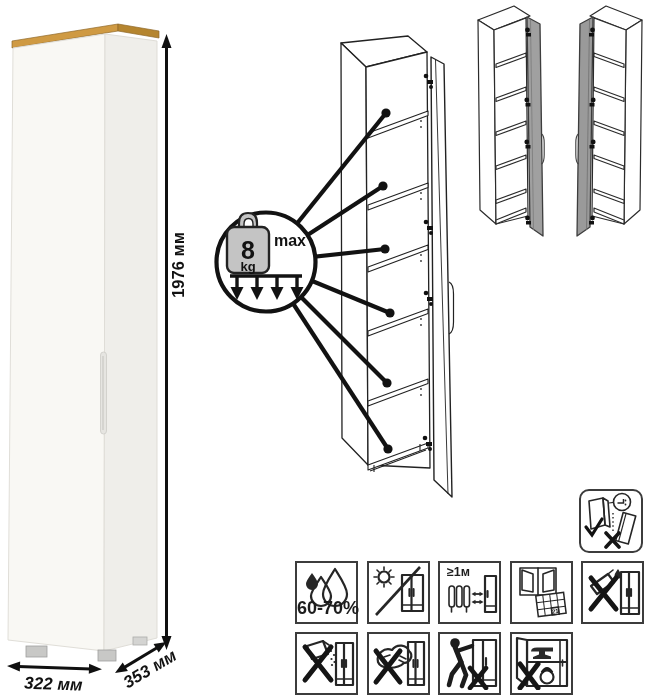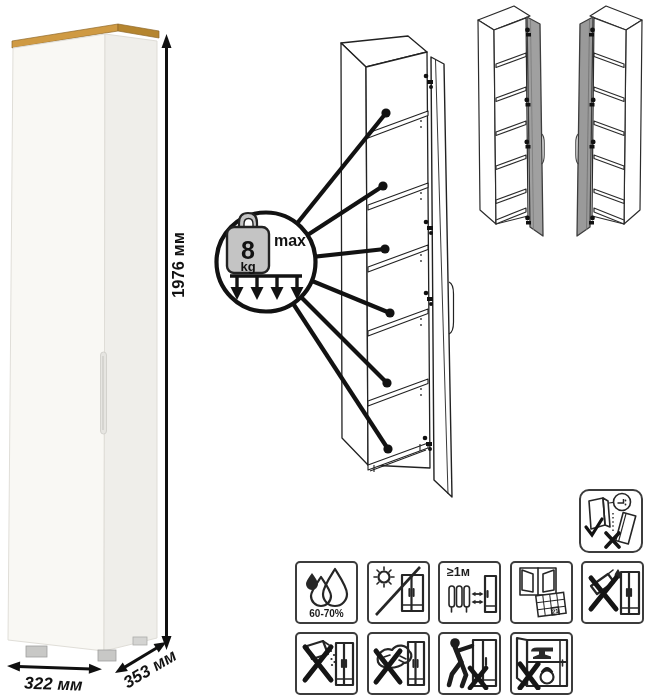--- a/index.html
+++ b/index.html
@@ -6,24 +6,24 @@
   .canvas{position:relative;width:648px;height:700px;background:#ffffff;overflow:hidden;
           font-family:"Liberation Sans",sans-serif;color:#141414;}
   .abs{position:absolute;}
   svg text{font-family:"Liberation Sans",sans-serif;fill:#121212;}
   .dim{font-weight:bold;}
   .dim-it{font-weight:bold;font-style:italic;}
   .icon-grid{position:absolute;left:295px;top:561px;display:grid;
              grid-template-columns:repeat(5,63px);grid-auto-rows:63px;
              column-gap:8.5px;row-gap:8px;}
   .cell{width:63px;height:63px;box-sizing:border-box;border:2.4px solid #3c3c3c;
-        border-radius:5px;background:#fff;position:relative;display:flex;
+        border-radius:0;background:#fff;position:relative;display:flex;
         align-items:flex-start;justify-content:center;}
   .cell .lbl{position:absolute;left:0;right:0;bottom:3px;text-align:center;
-             font-weight:bold;font-size:10px;color:#1c1c1c;white-space:nowrap;}
+             font-weight:bold;font-size:18px;color:#1c1c1c;white-space:nowrap;}
   .cell .lbl-sm{font-size:10.5px;}
   .cell .lbl-top{position:absolute;left:7px;top:2px;font-weight:bold;font-size:12.5px;color:#1c1c1c;}
   .standalone{position:absolute;left:579px;top:489px;width:64px;height:64px;
               box-sizing:border-box;border:2.4px solid #3c3c3c;border-radius:10px;background:#fff;}
   .stk{stroke:#262626;stroke-width:2.2;fill:none;stroke-linecap:round;stroke-linejoin:round;}
   .stk-thin{stroke:#262626;stroke-width:1.6;fill:none;stroke-linecap:round;stroke-linejoin:round;}
   .xmark{stroke:#151515;stroke-width:5;fill:none;stroke-linecap:round;}
   .fillink{fill:#262626;stroke:none;}
 </style>
 </head>

